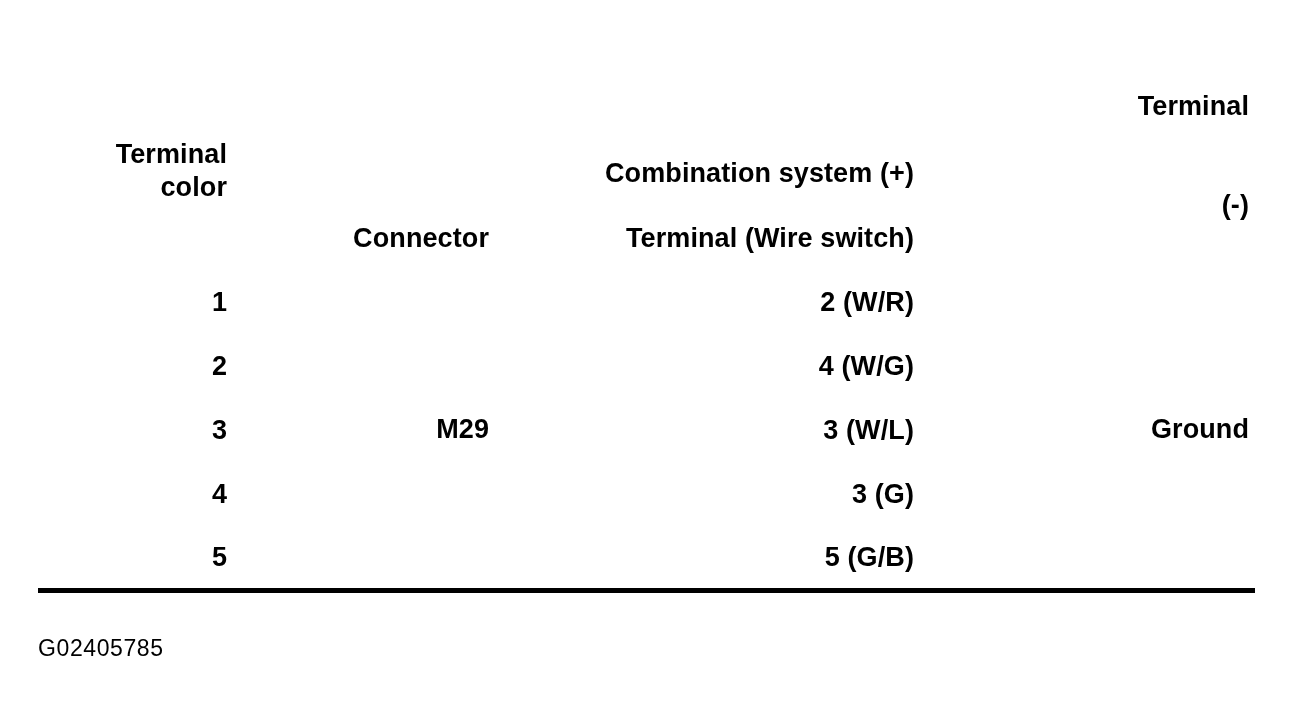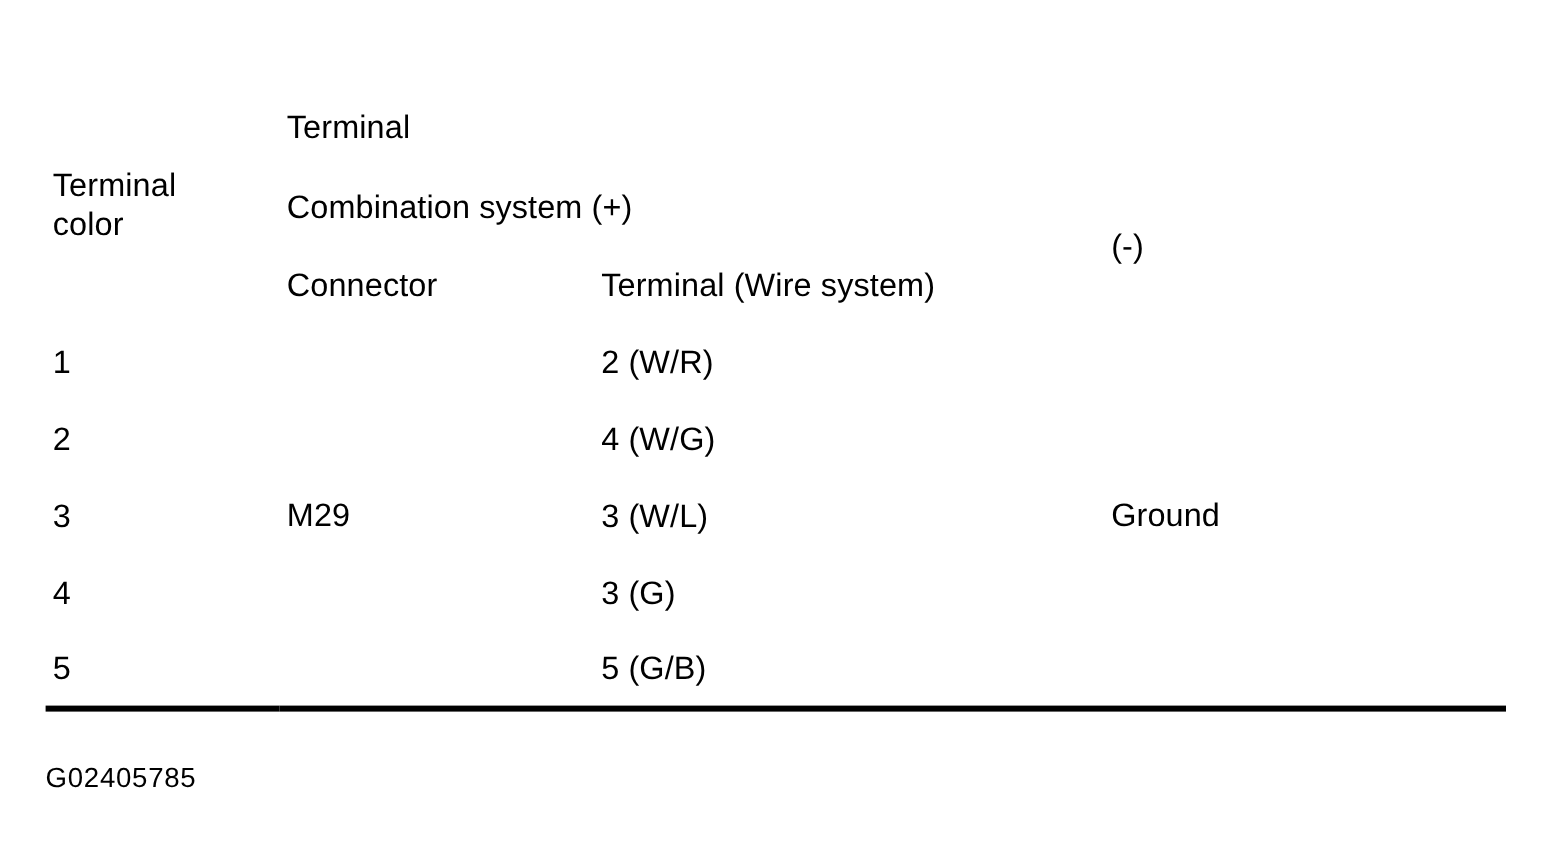--- a/index.html
+++ b/index.html
@@ -31,24 +31,24 @@
     left: 38px;
     top: 72px;
     width: 1217px;          
     border-collapse: collapse;
     table-layout: fixed;
     font-size: 27px;
     line-height: 1.12;
   }
   .diag-table td {
     padding: 0 6px;
-    text-align: left;
+    text-align: right;
     vertical-align: middle;
     border: 0;
-    font-weight: 400;
+    font-weight: 700;
     letter-spacing: 0.1px;
   }
 
   
   .rule-top    { border-top: 5px solid #000; }
   .rule-bottom { border-bottom: 5px solid #000; }
 
   
   .hr-bottom { border-bottom: 3px solid #000; }
 
@@ -101,21 +101,21 @@
         <td class="rule-top hr-bottom vr-left" colspan="3">Terminal</td>
       </tr>
 
       <tr class="r-head2">
         <td class="hr-bottom vr-left" colspan="2">Combination system (+)</td>
         <td class="vr-left" rowspan="2">(-)</td>
       </tr>
 
       <tr class="r-head3">
         <td class="hr-bottom vr-left">Connector</td>
-        <td class="hr-bottom vr-left">Terminal (Wire system)</td>
+        <td class="hr-bottom vr-left">Terminal (Wire switch)</td>
       </tr>
 
       <tr class="r-data">
         <td class="hr-bottom">1</td>
         <td class="vr-left" rowspan="5">M29</td>
         <td class="hr-bottom vr-left">2 (W/R)</td>
         <td class="vr-left" rowspan="5">Ground</td>
       </tr>
 
       <tr class="r-data">

